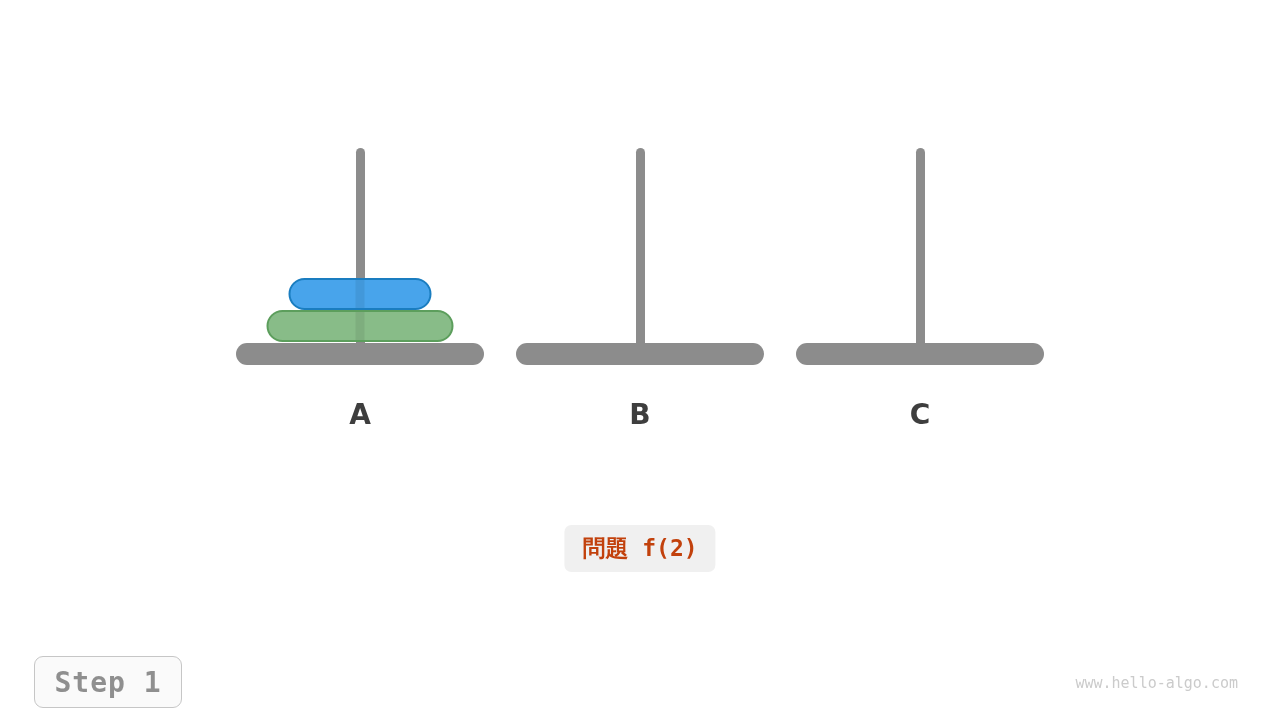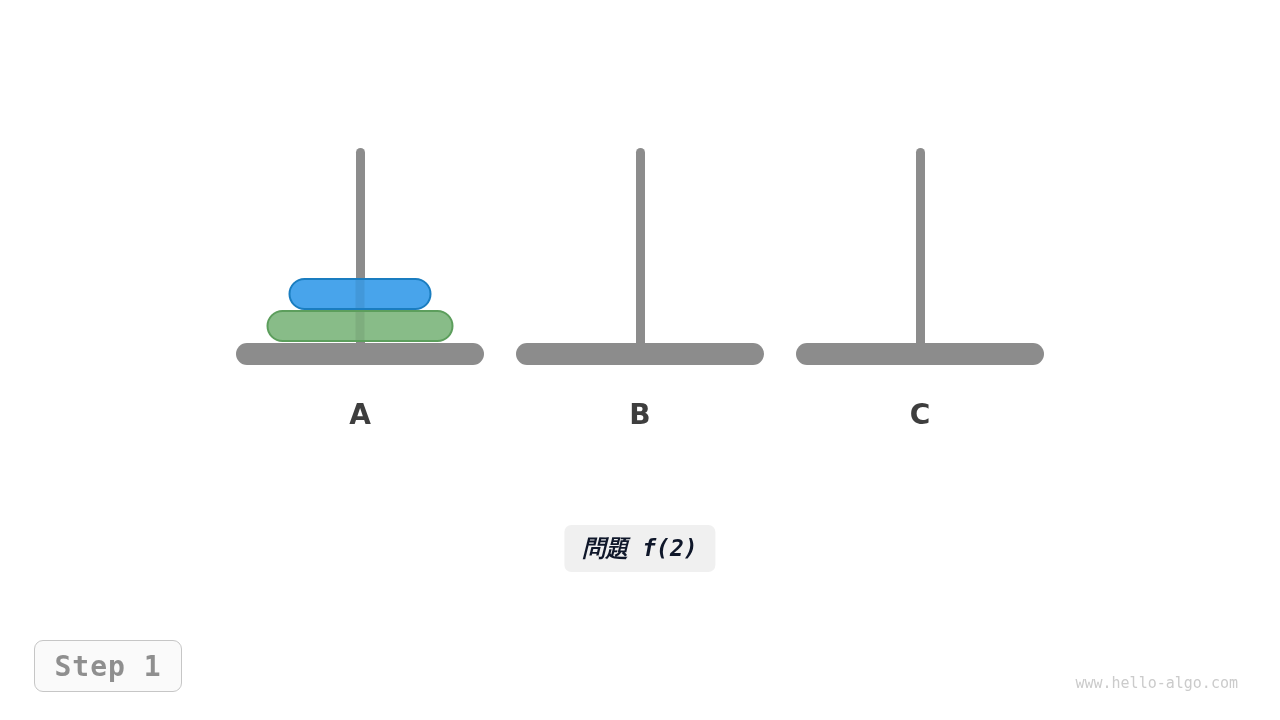--- a/index.html
+++ b/index.html
@@ -85,21 +85,21 @@
     padding: 8px 18px;
     font-family: "DejaVu Sans Mono", monospace;
     font-size: 23px;
     font-weight: bold;
     color: #9e9e9e;
     white-space: nowrap;
   }
   .step-badge {
     position: absolute;
     left: 34px;
-    top: 640px;
+    top: 656px;
     width: 148px;
     height: 52px;
     box-sizing: border-box;
     background: #fafafa;
     border: 1.5px solid #c6c6c6;
     border-radius: 9px;
     display: flex;
     align-items: center;
     justify-content: center;
     font-family: "DejaVu Sans Mono", monospace;
@@ -143,19 +143,19 @@
     <div class="peg-label" style="color: rgb(62, 62, 62);">B</div>
   </div>
 
   <div class="peg peg-c">
     <div class="pole" style="background: rgb(140, 140, 140);"></div>
     <div class="disk-stack"></div>
     <div class="base" style="background: rgb(140, 140, 140);"></div>
     <div class="peg-label" style="color: rgb(62, 62, 62);">C</div>
   </div>
 
-  <div class="problem-badge" style="background: rgb(240, 240, 240); color: #0f172a; font-style: italic;">問題 f(2)</div>
+  <div class="problem-badge" style="background: rgb(240, 240, 240); color: #c2410c;">問題 f(2)</div>
 
   <div class="step-badge" style="background: rgb(250, 250, 250); border-color: rgb(198, 198, 198); color: rgb(143, 143, 143);">Step 1</div>
 
   <div class="watermark" style="color: rgb(203, 203, 203); text-align: center;">www.hello-algo.com</div>
 
 </div>
 
 </body></html>

